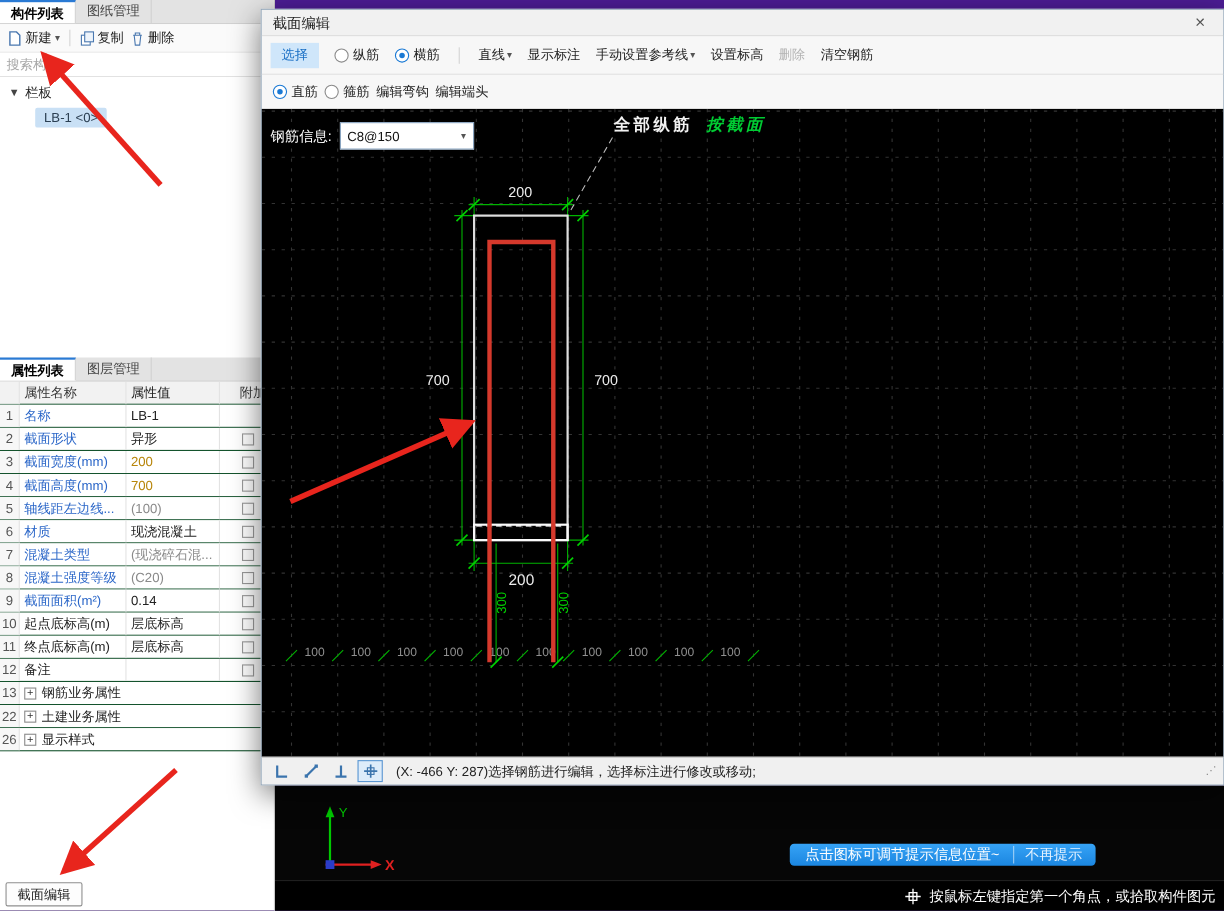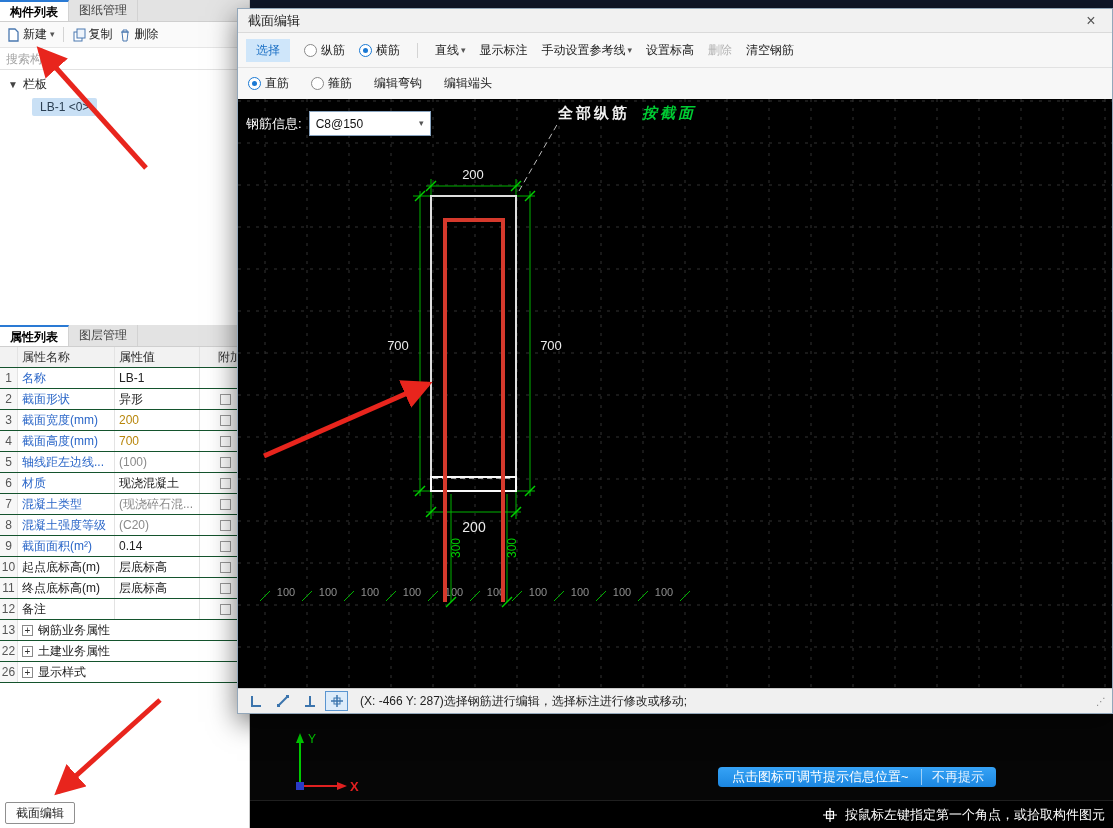--- a/index.html
+++ b/index.html
@@ -1,19 +1,19 @@
 <!DOCTYPE html>
 <html><head>
 <meta charset="utf-8">
 <style>
   * { margin:0; padding:0; box-sizing:border-box; }
   body { background:#555; }
   #app {
     position:relative; width:1113px; height:828px; overflow:hidden;
-    background:#0f172a;
+    background:#4c1d95;
     font-family:"Liberation Sans","DejaVu Sans",sans-serif;
     font-size:12px; color:#222;
   }
 
   
   .left-panel { position:absolute; left:0; top:0; width:250px; height:828px; background:#fff; border-right:1px solid #c9c9c9; z-index:2; }
   .lp-tabs { position:absolute; left:0; top:0; width:100%; height:22px; background:#e3e3e3; border-bottom:1px solid #cfcfcf; display:flex; }
   .lp-tab { padding:0 10px; line-height:20px; color:#444; border-right:1px solid #d2d2d2; cursor:default; }
   .lp-tab.active { background:#fff; color:#000; font-weight:bold; border-top:2px solid #2a7ad4; }
   .lp-toolbar { position:absolute; left:0; top:22px; width:100%; height:26px; display:flex; align-items:center; gap:5px; padding-left:6px; background:#fafafa; border-bottom:1px solid #e6e6e6; }
@@ -45,21 +45,21 @@
   .c-group { flex:1; padding-left:4px; display:flex; align-items:center; gap:5px; }
   .plusbox { width:11px; height:11px; border:1px solid #8a8a8a; line-height:9px; text-align:center; font-size:10px; color:#333; background:#fff; flex:none; }
 
   .section-edit-btn { position:absolute; left:5px; top:802px; width:70px; height:22px; border:1px solid #8f8f8f; border-radius:2px; background:#fdfdfd; text-align:center; line-height:20px; color:#222; }
 
   
   .dialog { position:absolute; left:237px; top:8px; width:876px; height:706px; background:#f4f4f4; border:1px solid #93a7ba; box-shadow:0 8px 26px rgba(0,0,0,.55); z-index:10; }
   .dlg-title { height:24px; background:#f1f1f1; border-bottom:1px solid #dadada; display:flex; align-items:center; padding:0 10px; font-size:13px; color:#222; }
   .dlg-close { margin-left:auto; width:22px; text-align:center; font-size:16px; color:#555; cursor:default; }
   .dlg-toolbar1 { height:34px; display:flex; align-items:center; gap:14px; padding:0 8px; background:#f7f7f7; }
-  .dlg-toolbar2 { height:32px; display:flex; align-items:center; gap:22px; padding:0 10px; background:#f7f7f7; border-top:1px solid #e2e2e2; }
+  .dlg-toolbar2 { height:32px; display:flex; align-items:center; gap:6px; padding:0 10px; background:#f7f7f7; border-top:1px solid #e2e2e2; }
   .tb-select { background:#cfe6fa; color:#1a6fc4; padding:3px 10px; }
   .radio-item { display:flex; align-items:center; gap:4px; color:#222; }
   .radio { width:13px; height:13px; border:1px solid #8a8a8a; border-radius:50%; background:#fff; position:relative; flex:none; }
   .radio.checked { border-color:#1a79d4; }
   .radio.checked::after { content:""; position:absolute; left:3px; top:3px; width:5px; height:5px; border-radius:50%; background:#1a79d4; }
   .tb-btn { display:flex; align-items:center; gap:2px; color:#222;text-align:center; }
   .tb-btn.disabled { color:#b3b3b3; }
 
   .canvas { position:absolute; left:0; top:90px; width:874px; height:589px; background:#000; overflow:hidden; }
   .canvas-svg { position:absolute; left:0; top:0; }

